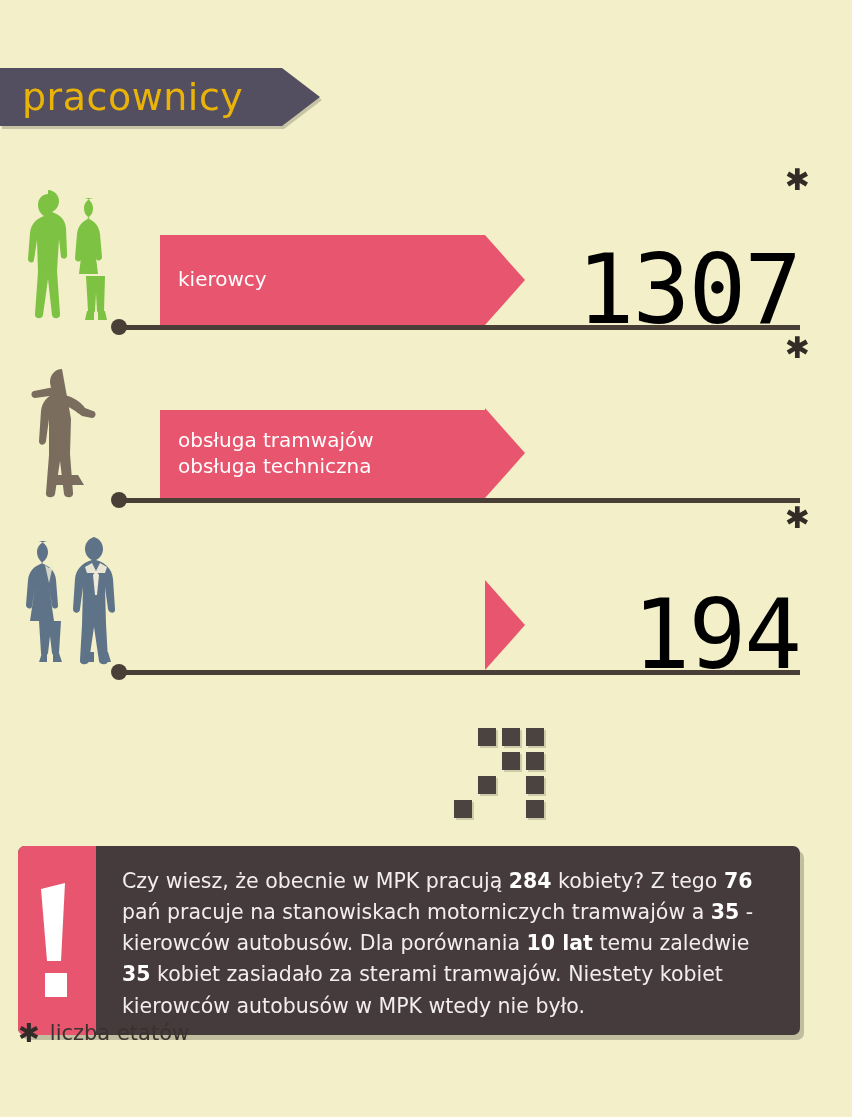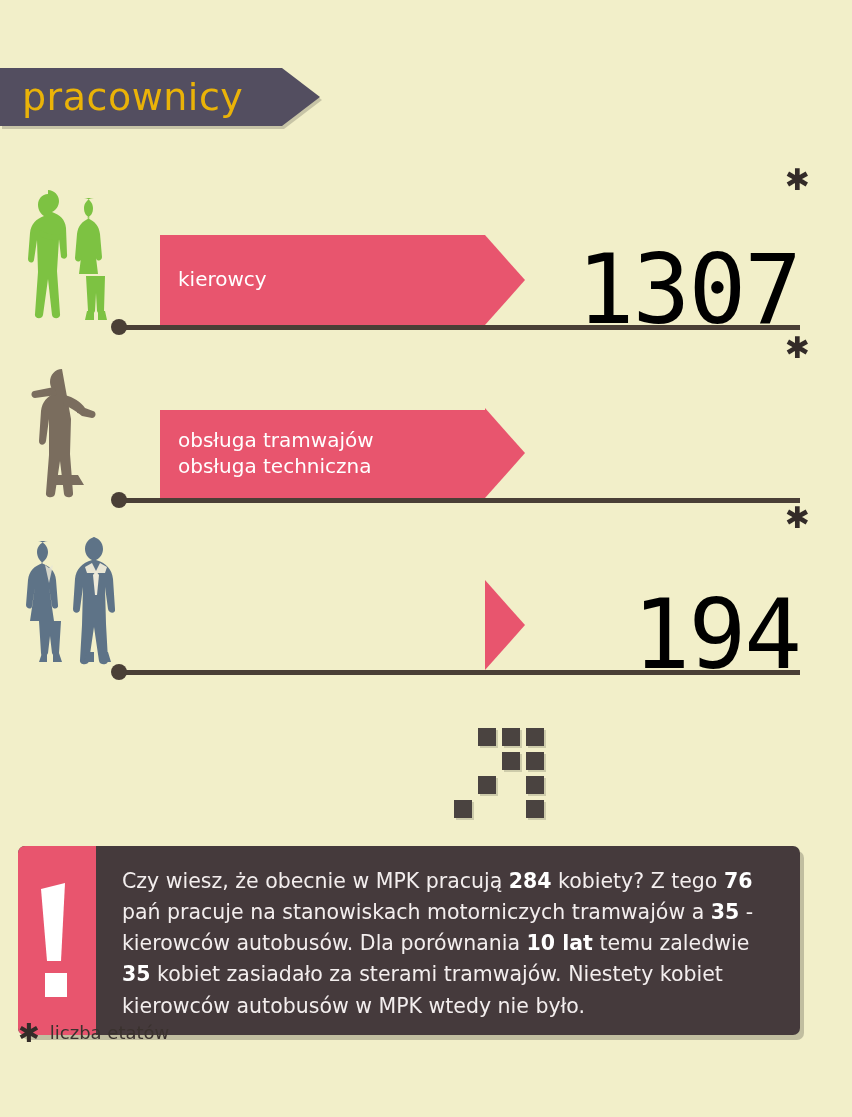--- a/index.html
+++ b/index.html
@@ -121,21 +121,21 @@
   
   .footnote{
     position:absolute;left:18px;top:1020px;
     display:flex;align-items:center;gap:10px;
   }
   .footnote-star{
     color:#332b28;font-size:26px;font-weight:bold;line-height:1;
     font-family:"DejaVu Sans", sans-serif;
   }
   .footnote-text{
-    color:#3a322e;font-size:18px;line-height:1;
+    color:#3a322e;font-size:21px;line-height:1;
     font-family:"DejaVu Sans", sans-serif;
   }
 </style>
 </head>
 <body>
 
 <div class="banner">
   <span class="banner-text">pracownicy</span>
 </div>
 <div class="banner-point"></div>

